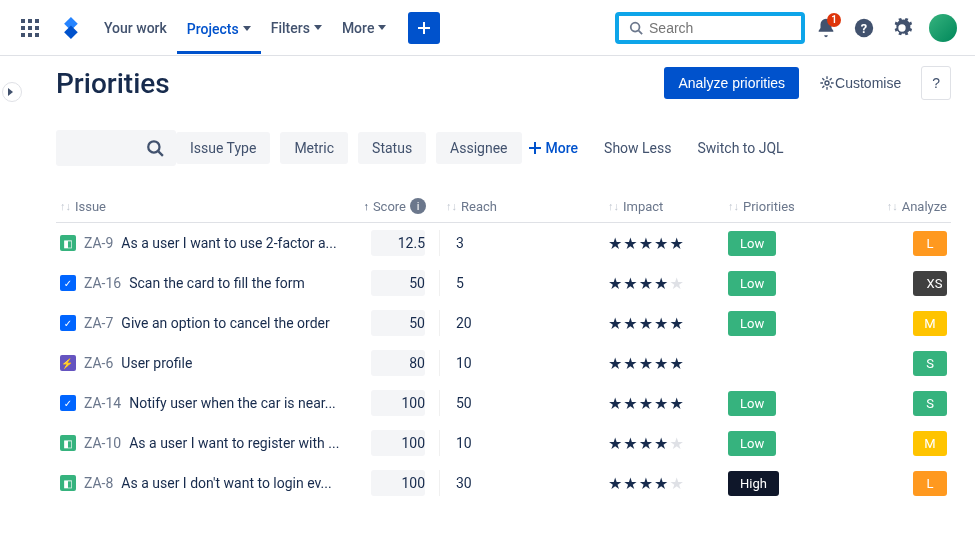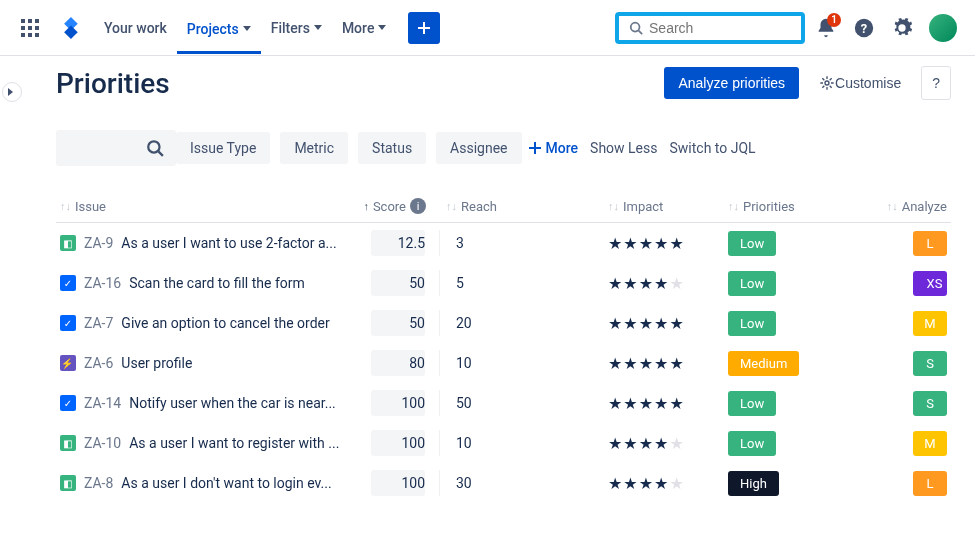--- a/index.html
+++ b/index.html
@@ -22,21 +22,21 @@
 .project-icon { width: 24px; height: 24px; }
 .page-title { font-size: 28px; font-weight: 500; }
 .title-row { display: flex; align-items: center; margin-bottom: 30px; gap: 8px; }
 .btn-primary { background: #0052cc; color: #fff; padding: 8px 14px; border-radius: 3px; cursor: pointer; font-weight: 500; border: none; font-size: 14px; }
 .btn-ghost { background: #fff; padding: 8px 12px; border-radius: 3px; cursor: pointer; display: flex; align-items: center; color: #42526e; border: none; font-size: 14px; }
 .btn-ghost.sq { padding: 8px 10px; border: 1px solid #dfe1e6; }
 .filter-row { display: flex; align-items: center; margin-bottom: 24px; }
 .filter-search { width: 120px; height: 36px; background: #f4f5f7; border-radius: 3px; display: flex; align-items: center; justify-content: flex-end; padding: 0 12px; cursor: pointer; }
 .filter-chip { background: #f4f5f7; padding: 8px 14px; border-radius: 3px; cursor: pointer; color: #42526e; }
 .more-link { color: #0052cc; display: flex; align-items: center; gap: 4px; cursor: pointer; font-weight: 500; margin-left: 6px; }
-.plain-link { color: #42526e; cursor: pointer; margin-left: 12px; }
+.plain-link { color: #42526e; cursor: pointer; margin-left: 26px; }
 .table-head { display: flex; align-items: center; border-bottom: 1px solid #dfe1e6; padding: 8px 0; font-size: 13px; color: #6b778c; }
 .col-issue { flex: 0 0 290px; display: flex; align-items: center; gap: 4px; padding-left: 4px; }
 .col-score { flex: 0 0 94px; display: flex; align-items: center; gap: 4px; justify-content: flex-end; padding-right: 14px; }
 .col-reach { flex: 0 0 168px; display: flex; align-items: center; gap: 4px; padding-left: 6px; }
 .col-impact { flex: 0 0 120px; display: flex; align-items: center; gap: 4px; }
 .col-conf { flex: 0 0 130px; display: flex; align-items: center; gap: 4px; }
 .col-effort { flex: 1; display: flex; align-items: center; gap: 4px; justify-content: flex-end; padding-right: 4px; }
 .info-badge { width: 16px; height: 16px; background: #6b778c; border-radius: 50%; color: #fff; font-size: 11px; display: flex; align-items: center; justify-content: center; }
 .row { display: flex; align-items: center; padding: 7px 0; }
 .issue-cell { flex: 0 0 290px; display: flex; align-items: center; gap: 8px; padding-left: 4px; overflow: hidden; }
@@ -47,21 +47,21 @@
 .score-pill { background: #f4f5f7; padding: 5px 0; width: 54px; text-align: right; border-radius: 3px; }
 .reach-cell { flex: 0 0 168px; padding-left: 16px; }
 .impact-cell { flex: 0 0 120px; display: flex; gap: 1px; }
 .star { color: #172b4d; font-size: 16px; }
 .star.off { color: #dfe1e6; }
 .conf-cell { flex: 0 0 130px; }
 .tag { padding: 5px 12px; border-radius: 3px; color: #fff; font-size: 13px; display: inline-block; text-align: center; }
 .tag.low { background: #36b37e; } .tag.medium { background: #ffab00; } .tag.high { background: #0f172a; }
 .effort-cell { flex: 1; display: flex; justify-content: flex-end; padding-right: 4px; }
 .eff { width: 34px; padding: 5px 0; border-radius: 3px; color: #fff; text-align: center; font-size: 13px; }
-.eff.L { background: #ff991f; } .eff.XS { background: #6d28d9; padding-left: 9px; } .eff.M { background: #ffc400; } .eff.S { background: #36b37e; }
+.eff.L { background: #ff991f; } .eff.XS { background: #404040; padding-left: 9px; } .eff.M { background: #ffc400; } .eff.S { background: #36b37e; }
 svg { display: block; }
 .chev { width: 0; height: 0; border-left: 4px solid transparent; border-right: 4px solid transparent; border-top: 5px solid #42526e; }
 .chev-r { border-top: none; border-left: 5px solid #42526e; border-top: 4px solid transparent; border-bottom: 4px solid transparent; }
 .sort-ic { font-size: 11px; color: #c1c7d0; }
 </style>
 </head>
 <body>
 
 <div class="topbar">
   <div class="app-switcher">
@@ -285,21 +285,20 @@
           <span class="score-pill">80</span>
         </div>
     <div class="reach-cell">10</div>
     <div class="impact-cell">
           <span class="star ">★</span>
           <span class="star ">★</span>
           <span class="star ">★</span>
           <span class="star ">★</span>
           <span class="star ">★</span>
         </div>
-    <div class="conf-cell"><span class="tag medium">Medium</span></div>
     <div class="effort-cell">
           <span class="eff S">S</span>
         </div>
       </div>
       <div class="row">
     <div class="issue-cell">
       <span class="issue-icon" style="background:#0065ff;color:#fff;font-size:10px">✓</span>
       <span class="issue-key">ZA-14</span>
       <span class="issue-summary">Notify user when the car is near...</span>
     </div>

